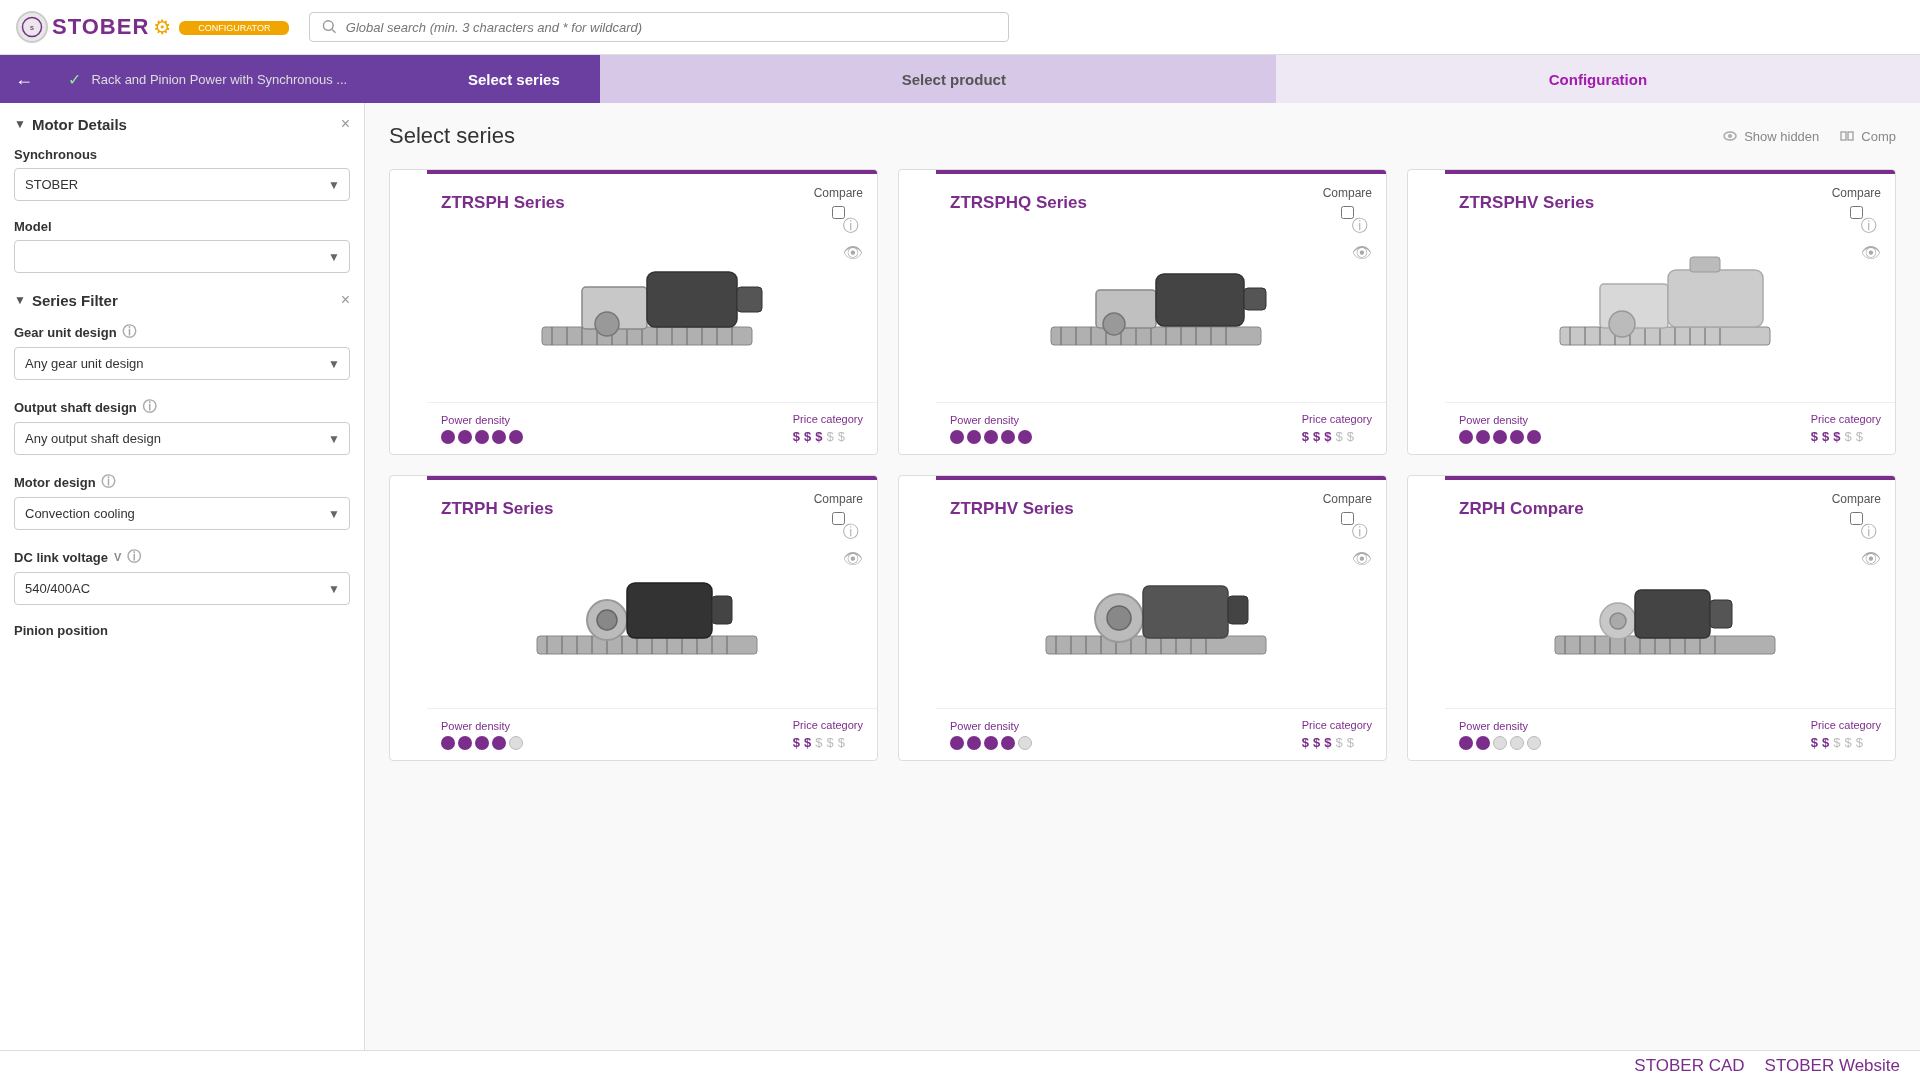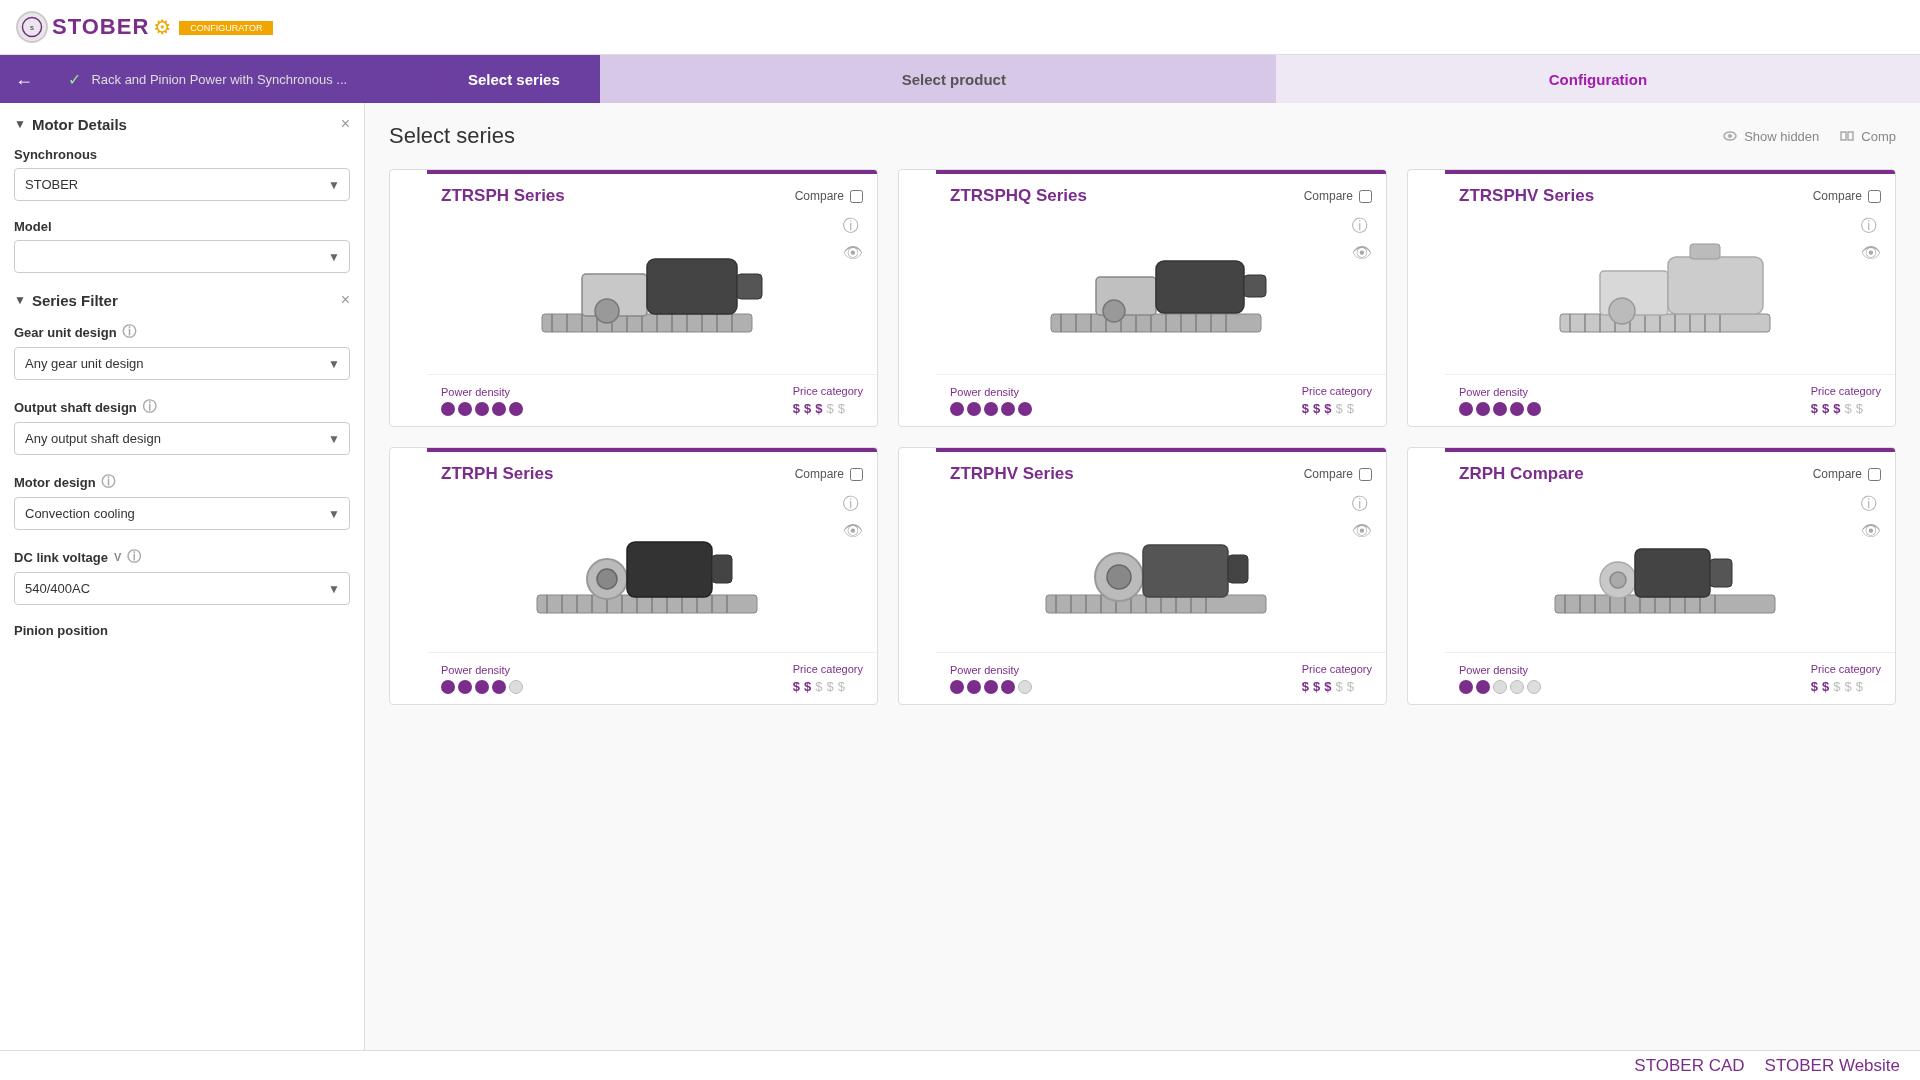--- a/index.html
+++ b/index.html
@@ -11,21 +11,21 @@
       align-items: center;
       background: #fff;
       height: 55px;
       padding: 0 16px;
       border-bottom: 1px solid #ddd;
       gap: 20px;
     }
     .logo-area { display: flex; align-items: center; gap: 8px; min-width: 200px; }
     .logo-stober { display: flex; align-items: center; gap: 4px; }
     .logo-circle { width: 32px; height: 32px; background: #e8e8e8; border-radius: 50%; border: 2px solid #ccc; display: flex; align-items: center; justify-content: center; font-size: 9px; color: #666; }
-    .logo-configurator { background: #f0a500; color: white; font-size: 9px; padding: 2px 11px; border-radius: 0; margin-top: 2px; }
+    .logo-configurator { background: #f0a500; color: white; font-size: 9px; padding: 2px 19px; border-radius: 6px; margin-top: 2px; }
     .gear-icon-logo { color: #f0a500; font-size: 20px; }
 
     .search-bar {
       display: flex;
       align-items: center;
       flex: 1;
       max-width: 700px;
       border: 1px solid #ccc;
       border-radius: 4px;
       padding: 6px 12px;
@@ -252,24 +252,24 @@
       justify-content: space-between;
       padding: 12px 14px 8px;
     }
     .card-title {
       font-size: 17px;
       font-weight: bold;
       color: #7B2D8B;
     }
     .compare-checkbox {
       display: flex;
-      align-items: center;
       gap: 6px;
       font-size: 12px;
       color: #555;
+      flex-direction: column;
     }
     .compare-checkbox input { cursor: pointer; }
 
     .card-icons {
       display: flex;
       flex-direction: column;
       position: absolute;
       right: 14px;
       top: 46px;
       gap: 6px;
@@ -287,20 +287,21 @@
       padding: 10px 20px 20px;
       height: 160px;
     }
 
     .card-footer {
       border-top: 1px solid #eee;
       padding: 10px 14px;
       display: flex;
       align-items: center;
       justify-content: space-between;
+      margin-top: 15px;
     }
     .metric {
       display: flex;
       flex-direction: column;
       gap: 4px;
     }
     .metric-label {
       font-size: 11px;
       color: #7B2D8B;
     }
@@ -358,20 +359,27 @@
       <div class="logo-circle">
         <svg width="22" height="22" viewBox="0 0 30 30">
           <circle cx="15" cy="15" r="13" fill="none" stroke="#7B2D8B" stroke-width="2"></circle>
           <text x="15" y="19" text-anchor="middle" font-size="8" fill="#7B2D8B" font-weight="bold">S</text>
         </svg>
       </div>
       <span style="font-size:22px;font-weight:bold;color:#7B2D8B;letter-spacing:1px;">STOBER</span>
       <span class="gear-icon-logo">⚙</span>
     </div>
     <div class="logo-configurator">CONFIGURATOR</div>
+  </div>
+  <div class="search-bar">
+    <svg width="16" height="16" viewBox="0 0 16 16">
+      <circle cx="6.5" cy="6.5" r="5" fill="none" stroke="#999" stroke-width="1.5"></circle>
+      <line x1="10.5" y1="10.5" x2="14" y2="14" stroke="#999" stroke-width="1.5"></line>
+    </svg>
+    <input type="text" placeholder="Global search (min. 3 characters and * for wildcard)" style="">
   </div>
 </div>
 
 <div class="steps-bar">
   <div class="step-back">
     <span>←</span>
   </div>
   <div class="step-current">
     <span class="step-check">✓</span>
     <span style="font-size:13px;color:#ddd;">Rack and Pinion Power with Synchronous ...</span>

